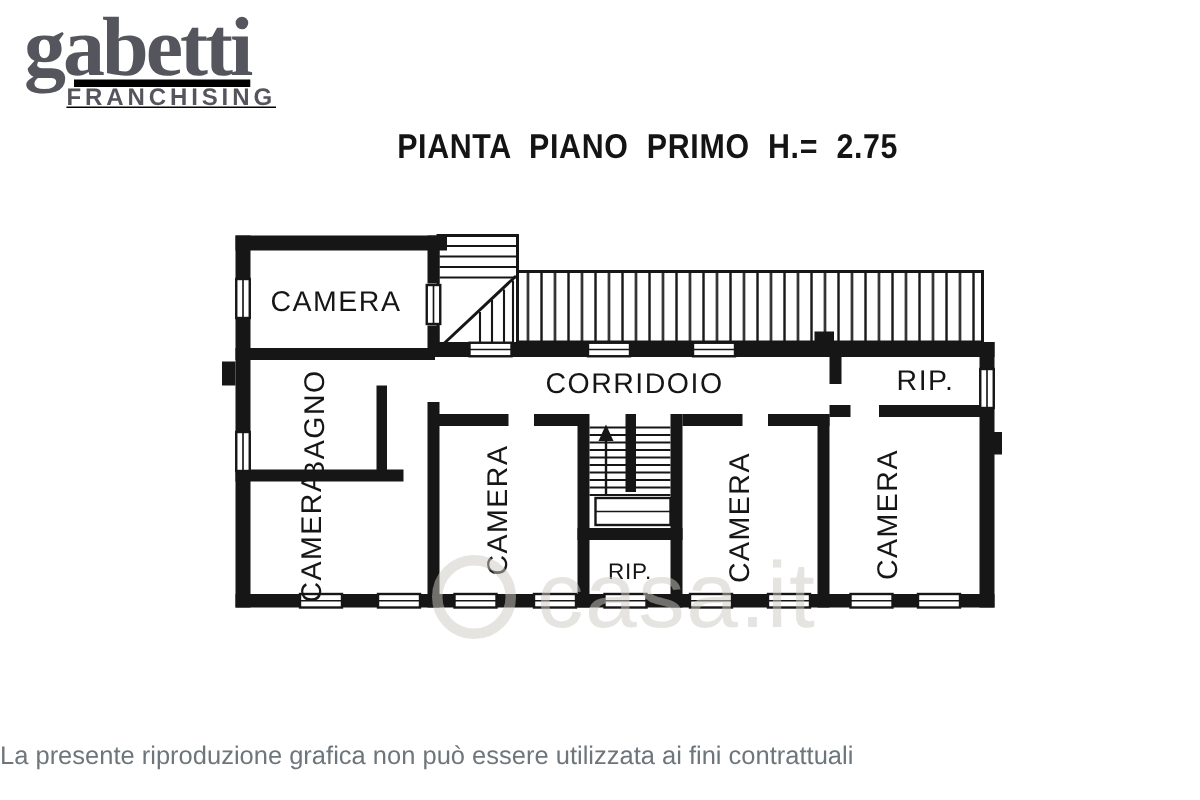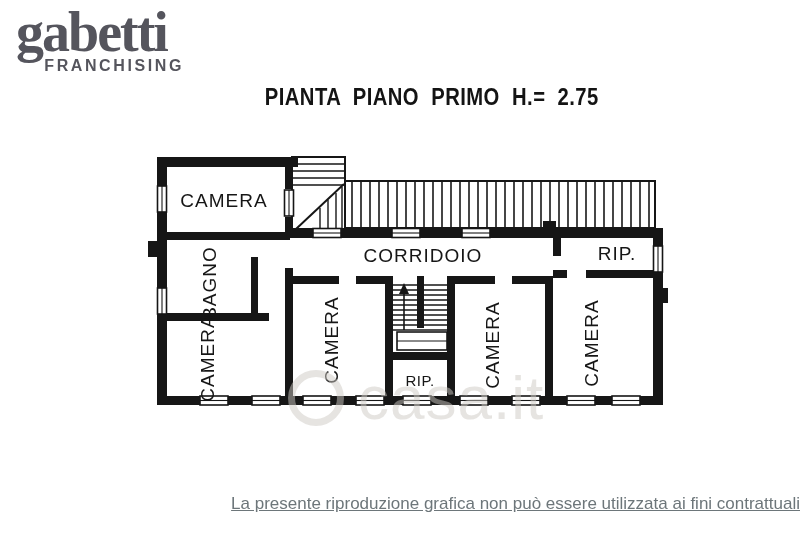--- a/index.html
+++ b/index.html
@@ -1,41 +1,41 @@
 <!DOCTYPE html>
 <html style="--logo: #55555d; --plan: #161616; --disclaimer: #6d767a;"><head>
 <meta charset="utf-8">
 <style>
   html,body{margin:0;padding:0;background:#fff;}
   .page{position:relative;width:800px;height:533px;background:#fff;overflow:hidden;
         font-family:"Liberation Sans",sans-serif;}
   
-  .logo{position:absolute;left:16px;top:6px;width:168px;}
+  .logo{position:absolute;left:16px;top:6px;width:168px;text-decoration:underline;}
   .brand{font-family:"Liberation Serif","DejaVu Serif",serif;font-weight:bold;
          font-size:56px;line-height:.95;letter-spacing:-2px;color:var(--logo,#55555d);}
   .brand-sub{font-family:"Liberation Sans",sans-serif;font-size:16px;font-weight:600;
          letter-spacing:2.6px;color:var(--logo,#55555d);text-align:right;margin-top:-2px;}
   
   .title{position:absolute;left:0;top:84px;width:800px;text-align:center;
          padding-left:64px;box-sizing:border-box;}
   .title span{display:inline-block;font-size:23px;font-weight:600;color:#141414;
          letter-spacing:.5px;word-spacing:7px;transform:scaleX(.88);}
   
   svg.plan{position:absolute;left:0;top:0;}
   svg text{font-family:"Liberation Sans",sans-serif;fill:#161616;}
   .roomlabel{font-size:19px;font-weight:500;letter-spacing:1px;}
   .roomlabel-sm{font-size:15px;font-weight:500;letter-spacing:.5px;}
   
   .watermark{position:absolute;left:288px;top:362px;display:flex;align-items:center;gap:14px;
          color:var(--watermark,rgba(205,202,195,.55));pointer-events:none;z-index:3;}
   .wm-circle{width:42px;height:42px;border:7px solid rgba(205,202,195,.5);border-radius:50%;}
   .wm-text{font-size:62px;font-weight:normal;letter-spacing:1px;color:rgba(205,202,195,.5);text-align:center;}
   
-  .disclaimer{position:absolute;left:0;top:494px;width:800px;text-align:right;
-         font-size:17px;color:var(--disclaimer,#6d767a);text-decoration:underline;}
+  .disclaimer{position:absolute;left:0;top:494px;width:800px;text-align:left;
+         font-size:17px;color:var(--disclaimer,#6d767a);}
 </style>
 </head>
 <body>
 
 <div class="page">
 
   <div class="logo">
     <div class="brand">gabetti</div>
     <div class="brand-sub">FRANCHISING</div>
   </div>

